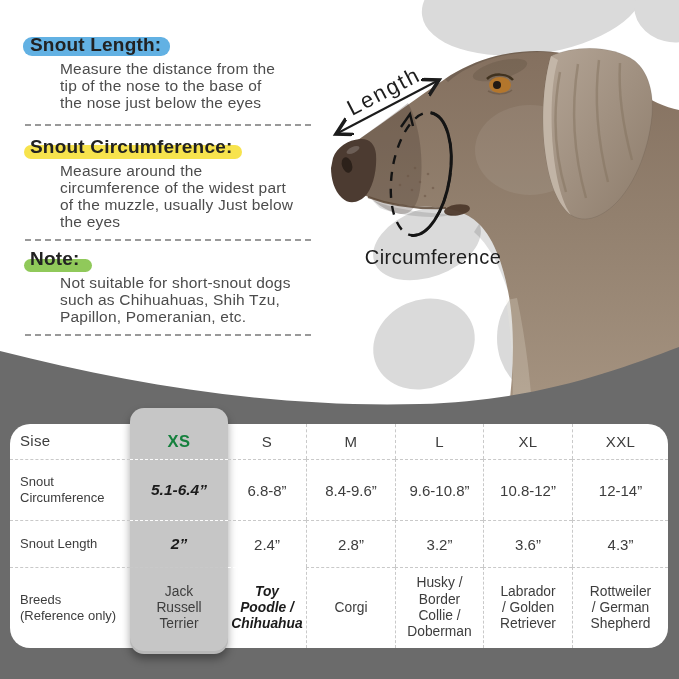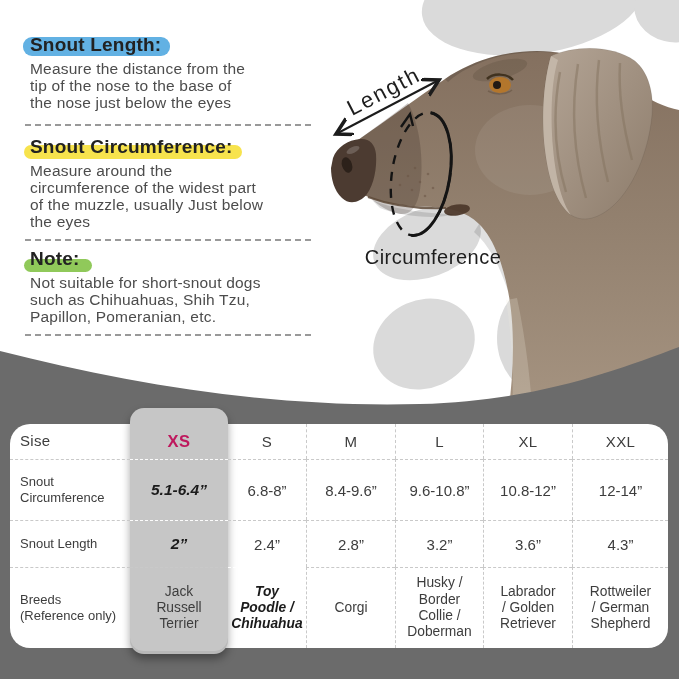--- a/index.html
+++ b/index.html
@@ -8,38 +8,38 @@
   #bg-art{position:absolute;inset:0;z-index:0;}
 
   
   .sec{position:absolute;left:30px;z-index:2;}
   .ht{position:relative;z-index:0;display:inline-block;font-weight:bold;font-size:19px;
       letter-spacing:.2px;color:#222;line-height:21px;}
   .hl{position:absolute;z-index:-1;border-radius:9px;}
   .hl-blue{left:-7px;right:-9px;top:3px;bottom:-1px;}
   .hl-yellow{left:-6px;right:-10px;top:9px;bottom:-2px;}
   .hl-green{left:-6px;right:-12px;top:11px;bottom:-3px;}
-  .body-lines{margin-top:5px;}
+  .body-lines{margin-top:5px;margin-left:30px;}
   .bl{font-size:15.5px;line-height:17px;color:#4c4c4c;letter-spacing:.2px;white-space:nowrap;}
   .divider{position:absolute;left:25px;width:286px;height:0;border-top:2px dashed #999;z-index:2;}
 
   
   .table-bg{position:absolute;left:10px;top:424px;width:658px;height:224px;background:#fff;
             border-radius:20px;z-index:3;}
   .xs-pill{position:absolute;left:130px;top:408px;width:98px;height:246px;border-radius:14px;
            z-index:4;box-shadow:0 5px 8px rgba(0,0,0,.35), inset 0 -3px 0 rgba(0,0,0,.07);}
   .size-grid{position:absolute;left:10px;top:424px;width:664px;height:224px;z-index:5;
              display:grid;border-radius:20px;overflow:hidden;
              grid-template-columns:120px 98px 78px 89px 88px 89px 96px;
              grid-template-rows:35px 61px 47px 81px;}
   .c{display:flex;align-items:center;justify-content:center;text-align:center;
      font-size:15px;color:#3d3d3d;white-space:pre-line;}
   .lab{justify-content:flex-start;text-align:left;padding-left:10px;font-size:13px;line-height:1.25;}
   .hdr{font-size:15px;letter-spacing:.3px;}
-  .xsh{font-size:16.5px;font-weight:bold;color:#be185d;letter-spacing:.5px;}
+  .xsh{font-size:16.5px;font-weight:bold;color:#15803d;letter-spacing:.5px;}
   .xsc{font-weight:bold;color:#1b1b1b;font-size:15.5px;}
   .vline{border-left:1.6px dashed #c9c9c9;}
   .rline{border-top:1.6px dashed #c9c9c9;}
   .wline{border-top:1.6px dashed rgba(255,255,255,.95);font-style:italic;}
   .breeds{font-size:13.8px;line-height:1.18;}
 </style>
 </head>
 <body>
 
 <div id="stage">

